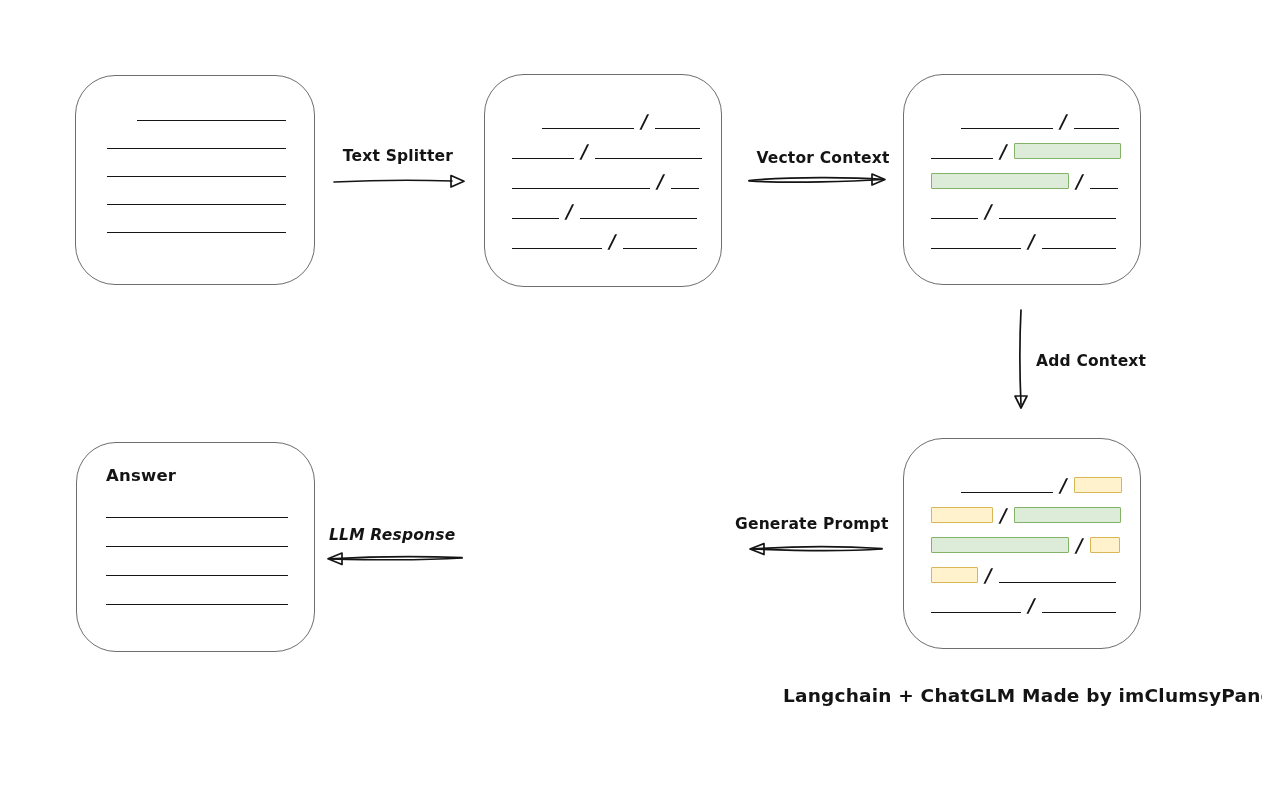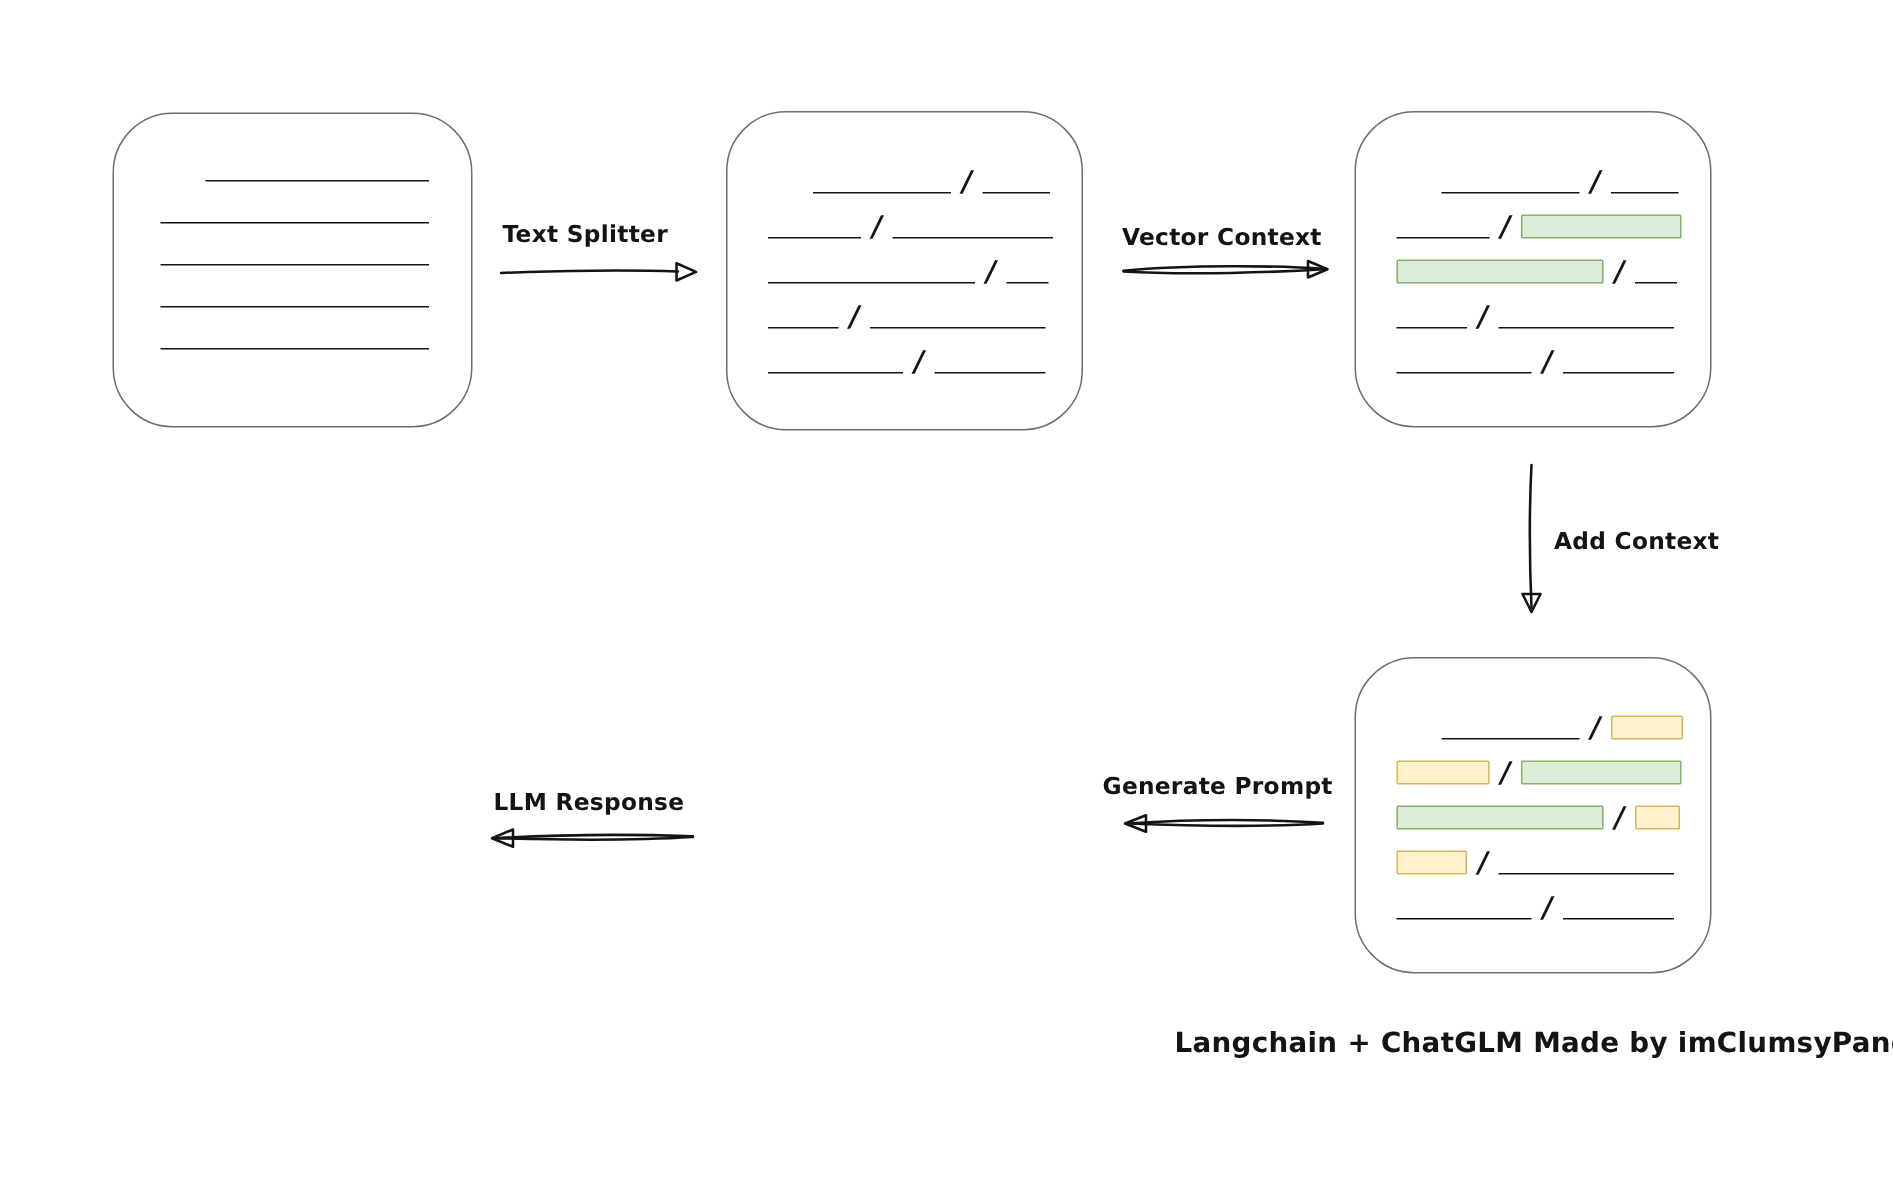--- a/index.html
+++ b/index.html
@@ -25,21 +25,21 @@
   .chip.red, .bar.red { background:var(--red-fill); border-color:var(--red-border); }
   
   .lines { position:absolute; display:flex; flex-direction:column; }
   .hline { height:0; border-top:1.7px solid #141414; }
   
   .bar { width:184px; height:16px; box-sizing:border-box; border:1.5px solid; border-radius:1px; }
   .bars { position:absolute; display:flex; flex-direction:column; gap:14px; }
   .box-label { position:absolute; font-size:16.5px; font-weight:700; letter-spacing:0.2px; }
   .arrow-label {
     position:absolute; font-size:15.5px; font-weight:700; letter-spacing:0.2px;
-    white-space:nowrap;
+    text-align:center; white-space:nowrap;
   }
   .arrow-svg { position:absolute; overflow:visible; }
   .arrow-svg path { stroke:#141414; stroke-width:1.7; fill:none; stroke-linecap:round; stroke-linejoin:round; }
   .caption { position:absolute; font-size:18.5px; font-weight:700; letter-spacing:0.2px; white-space:nowrap; }
 </style>
 </head>
 <body>
 
 <div class="canvas">
 
@@ -137,20 +137,29 @@
         </div>
         <div class="prow">
           <div class="seg-line" style="width: 90px;"></div>
           <span class="slash">/</span>
           <div class="seg-line" style="width: 74px;"></div>
         </div>
       </div>
   </div>
 
 
+  <div class="node" style="left:76px; top:442px; width:239px; height:210px;">
+    <div class="box-label" style="left:29px; top:23px;">Answer</div>
+    <div class="lines" style="left:29px; top:74px; gap:28px;">
+        <div class="hline" style="width: 182px;"></div>
+        <div class="hline" style="width: 182px;"></div>
+        <div class="hline" style="width: 182px;"></div>
+        <div class="hline" style="width: 182px;"></div>
+      </div>
+  </div>
 
   <div class="arrow-label" style="left:335px; top:147px; width:126px;">Text Splitter</div>
   <svg class="arrow-svg" style="left:332px; top:170px;" width="135" height="22" viewBox="0 0 135 22">
     <path d="M2,12 C40,10.2 90,10 120,11"></path>
     <path d="M119,5.5 L132,11.3 L119,17 Z"></path>
   </svg>
 
   <div class="arrow-label" style="left:748px; top:149px; width:150px;">Vector Context</div>
   <svg class="arrow-svg" style="left:747px; top:168px;" width="148" height="22" viewBox="0 0 148 22">
     <path d="M2,12.5 C45,8.5 105,9 136,11.3"></path>
@@ -164,21 +173,21 @@
     <path d="M5,88 L11,100 L17,88 Z"></path>
   </svg>
 
   <div class="arrow-label" style="left:735px; top:515px; width:150px;">Generate Prompt</div>
   <svg class="arrow-svg" style="left:740px; top:538px;" width="145" height="22" viewBox="0 0 145 22">
     <path d="M142,10.5 C100,8 50,8.5 12,11"></path>
     <path d="M142,11 C100,13.7 50,12.5 12,11"></path>
     <path d="M24,5.5 L10,11 L24,16.5 Z"></path>
   </svg>
 
-  <div class="arrow-label" style="left:329px; top:526px; width:124px;">LLM Response</div>
+  <div class="arrow-label" style="left:329px; top:526px; width:124px;font-style:italic;">LLM Response</div>
   <svg class="arrow-svg" style="left:318px; top:548px;" width="148" height="22" viewBox="0 0 148 22">
     <path d="M144,9.5 C100,8 55,8.3 12,10.8"></path>
     <path d="M144,10 C100,12.7 55,12 12,10.8"></path>
     <path d="M24,5 L10,10.8 L24,16.5 Z"></path>
   </svg>
 
   <div class="caption" style="left:783px; top:685px;">Langchain + ChatGLM Made by imClumsyPanda</div>
 
 </div>
 

